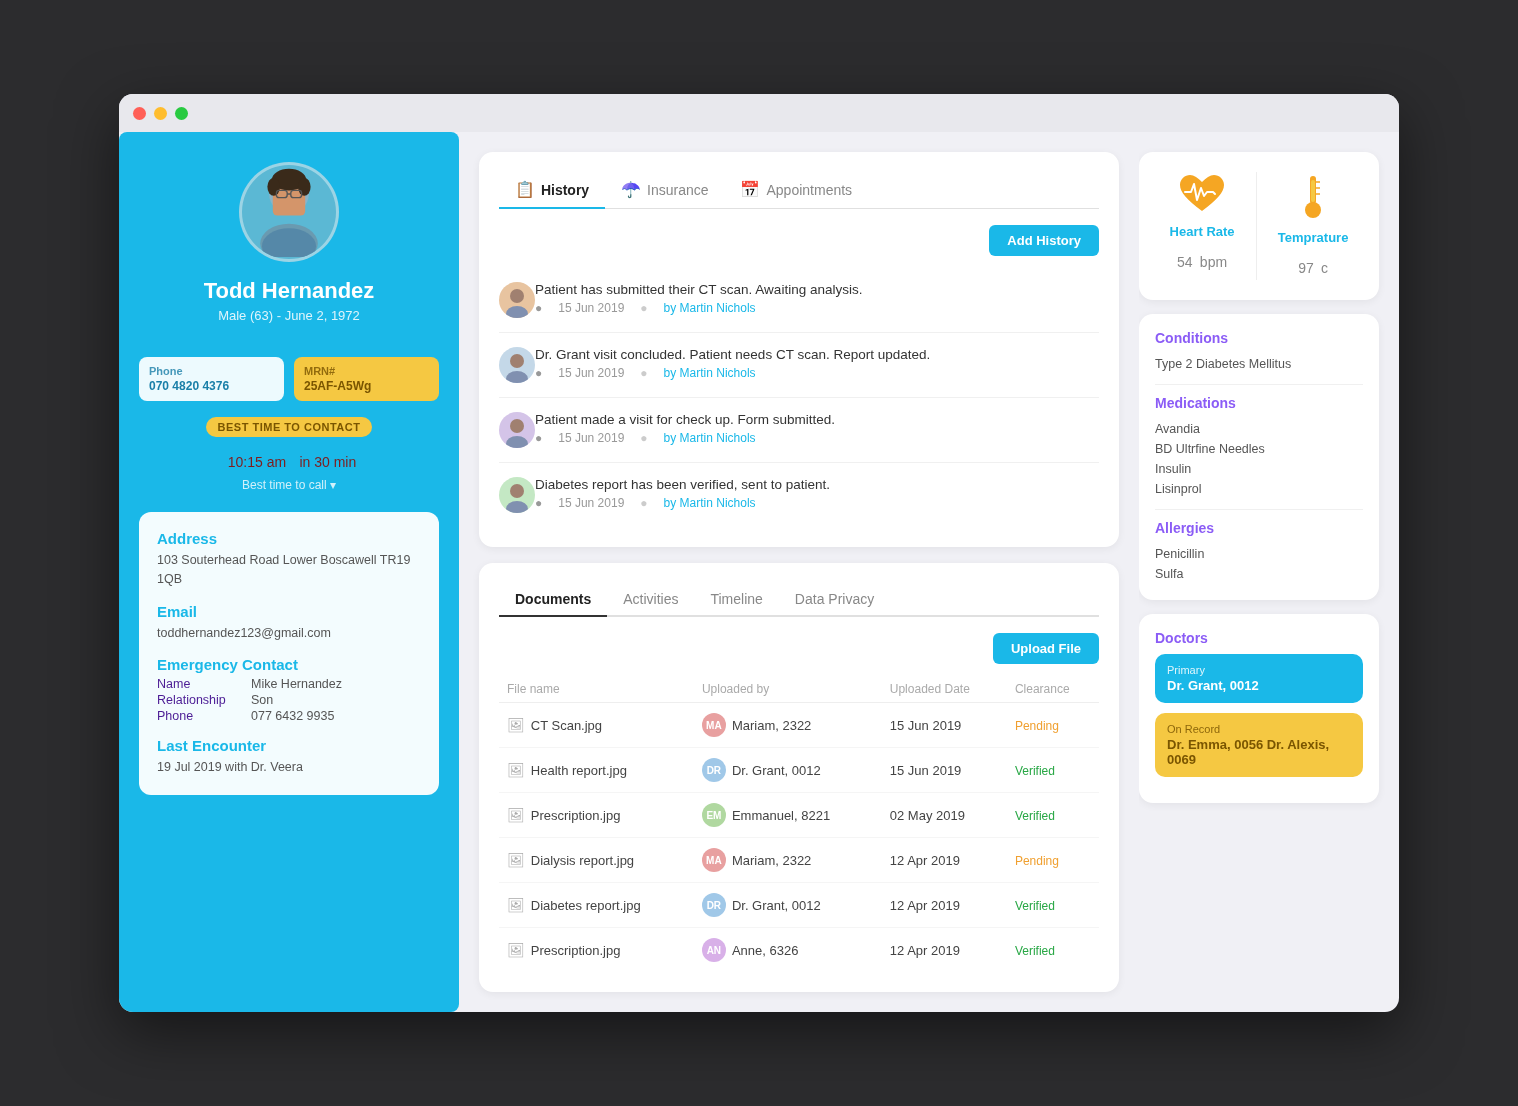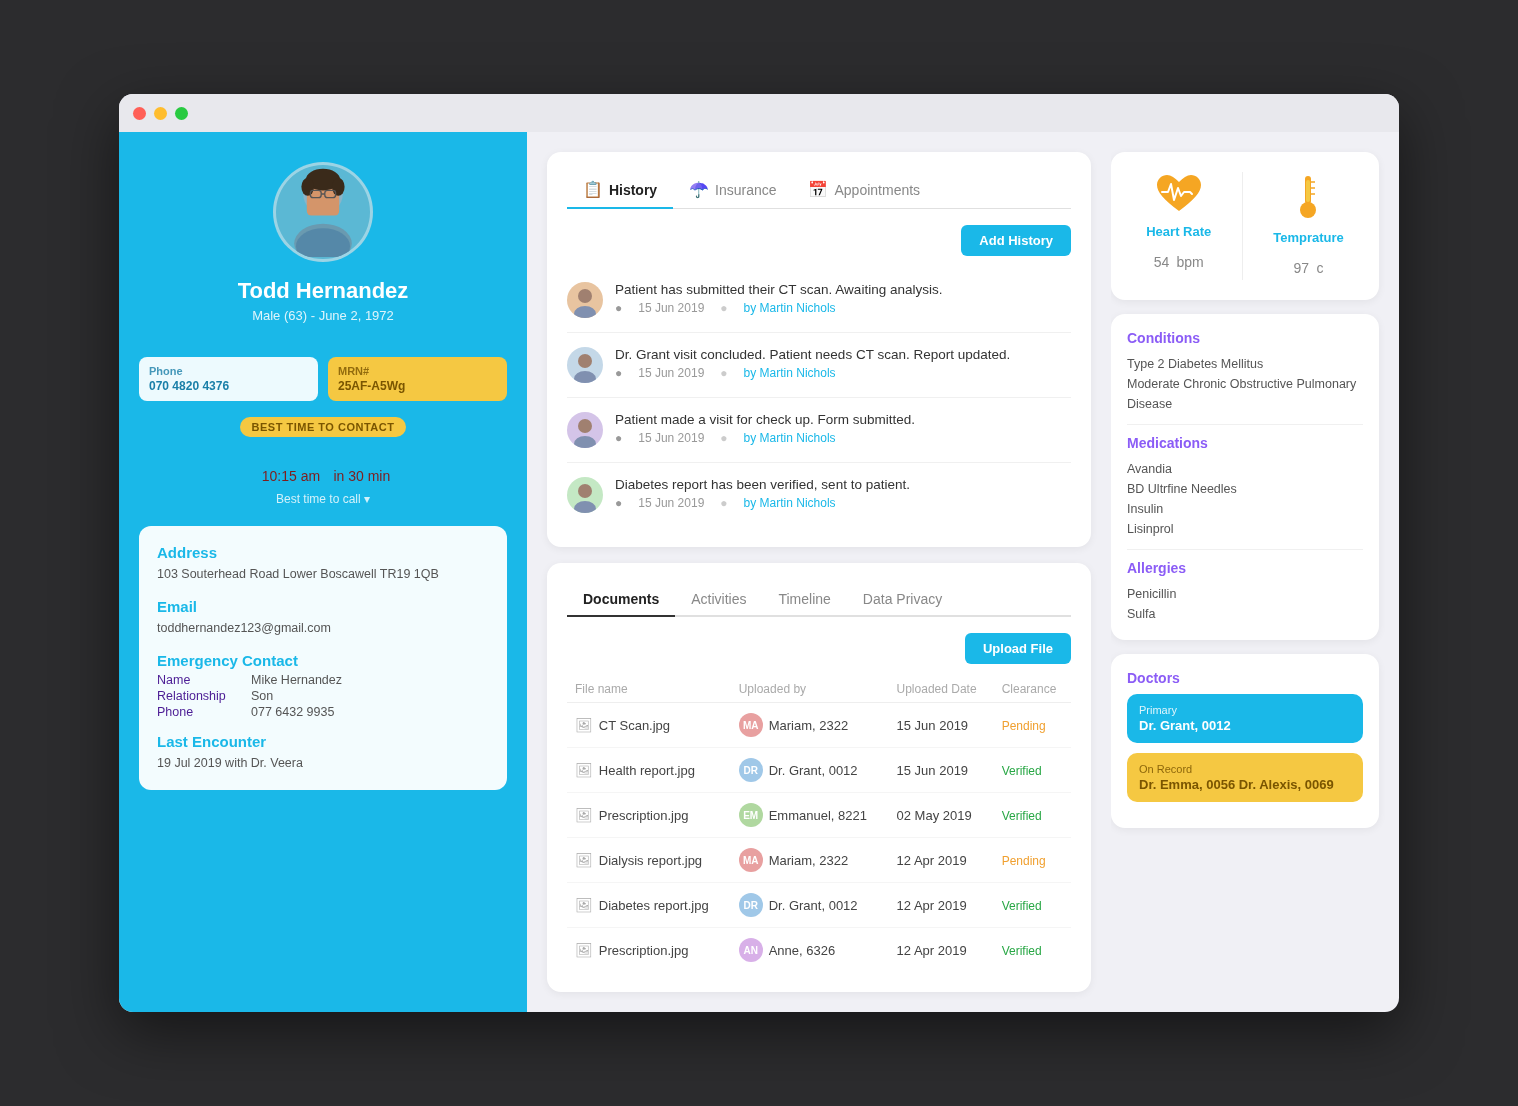--- a/index.html
+++ b/index.html
@@ -35,27 +35,28 @@
     .mac-btn.max { background: #28ca41; }
 
     .app-body {
       display: flex;
       height: calc(100vh - 60px);
       max-height: 880px;
     }
 
     
     .sidebar {
-      width: 408px;
+      width: 340px;
       background: #1ab8e8;
       display: flex;
       flex-direction: column;
       align-items: center;
       padding: 30px 20px 20px;
       overflow-y: auto;
+      border-radius: 8px;
     }
     .avatar-circle {
       width: 100px; height: 100px;
       border-radius: 50%;
       background: #5bb8d4;
       overflow: hidden;
       display: flex;
       align-items: center;
       justify-content: center;
       margin-bottom: 16px;
@@ -98,21 +99,21 @@
       margin-bottom: 2px;
       opacity: 0.8;
     }
     .best-time-badge {
       background: #f5c842;
       color: #7a5500;
       font-size: 11px;
       font-weight: 700;
       border-radius: 20px;
       padding: 4px 12px;
-      margin-bottom: 20px;
+      margin-bottom: 6px;
       letter-spacing: 0.5px;
     }
     .time-display {
       color: #7f1d1d;
       font-size: 26px;
       font-weight: 700;
       margin-bottom: 4px;
     }
     .time-display span { font-size: 14px; font-weight: 400; margin-left: 6px; }
     .best-call-text {
@@ -203,21 +204,20 @@
       font-weight: 600;
       cursor: pointer;
       float: right;
       margin-bottom: 12px;
     }
 
     .history-list { display: flex; flex-direction: column; gap: 0; }
     .history-item {
       display: flex;
       align-items: flex-start;
-      gap: 12px;
       padding: 14px 0;
       border-bottom: 1px solid #f0f0f0;
     }
     .history-item:last-child { border-bottom: none; }
     .history-avatar {
       width: 36px; height: 36px; border-radius: 50%;
       background: #c8e6f5;
       flex-shrink: 0;
       overflow: hidden;
       display: flex;
@@ -301,21 +301,21 @@
     }
     .status-badge {
       font-size: 12px;
       font-weight: 500;
     }
     .status-badge.pending { color: #f0a030; }
     .status-badge.verified { color: #28a745; }
 
     
     .right-panel {
-      width: 288px;
+      width: 260px;
       display: flex;
       flex-direction: column;
       gap: 14px;
       padding: 20px 20px 20px 0;
       overflow-y: auto;
     }
 
     .vitals-card {
       background: #fff;
       border-radius: 14px;
@@ -710,21 +710,20 @@
             <span>97</span>
             <span>c</span>
           </div>
         </div>
       </div>
 
       <div class="info-right-card">
         <div class="right-section-title">Conditions</div>
         <div class="right-text" id="conditions-list">
             <div>Type 2 Diabetes Mellitus</div>
-            <div>Moderate Chronic Obstructive Pulmonary Disease</div>
           </div>
         <div class="divider"></div>
         <div class="right-section-title">Medications</div>
         <div class="right-text" id="medications-list">
             <div>Avandia</div>
             <div>BD Ultrfine Needles</div>
             <div>Insulin</div>
             <div>Lisinprol</div>
           </div>
         <div class="divider"></div>

